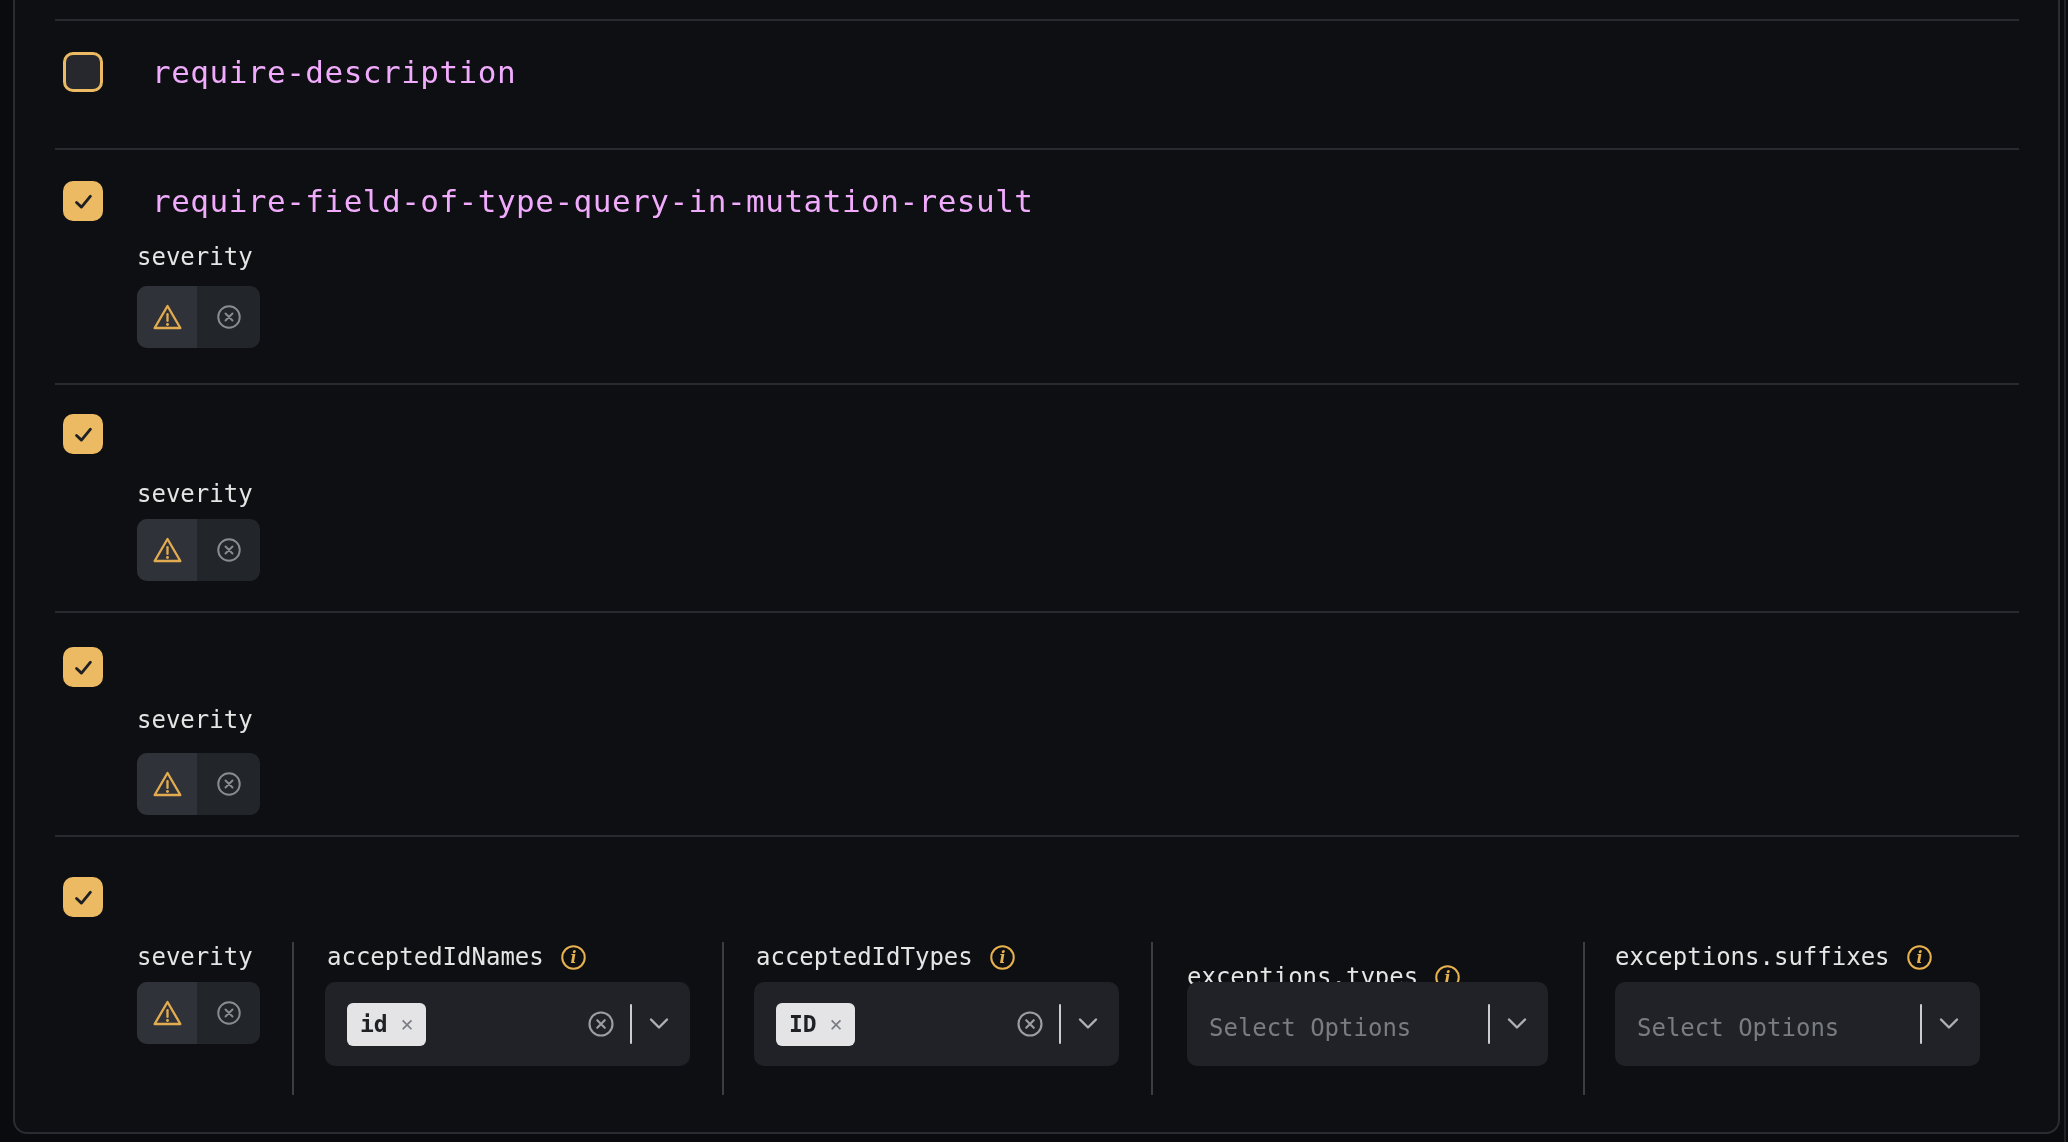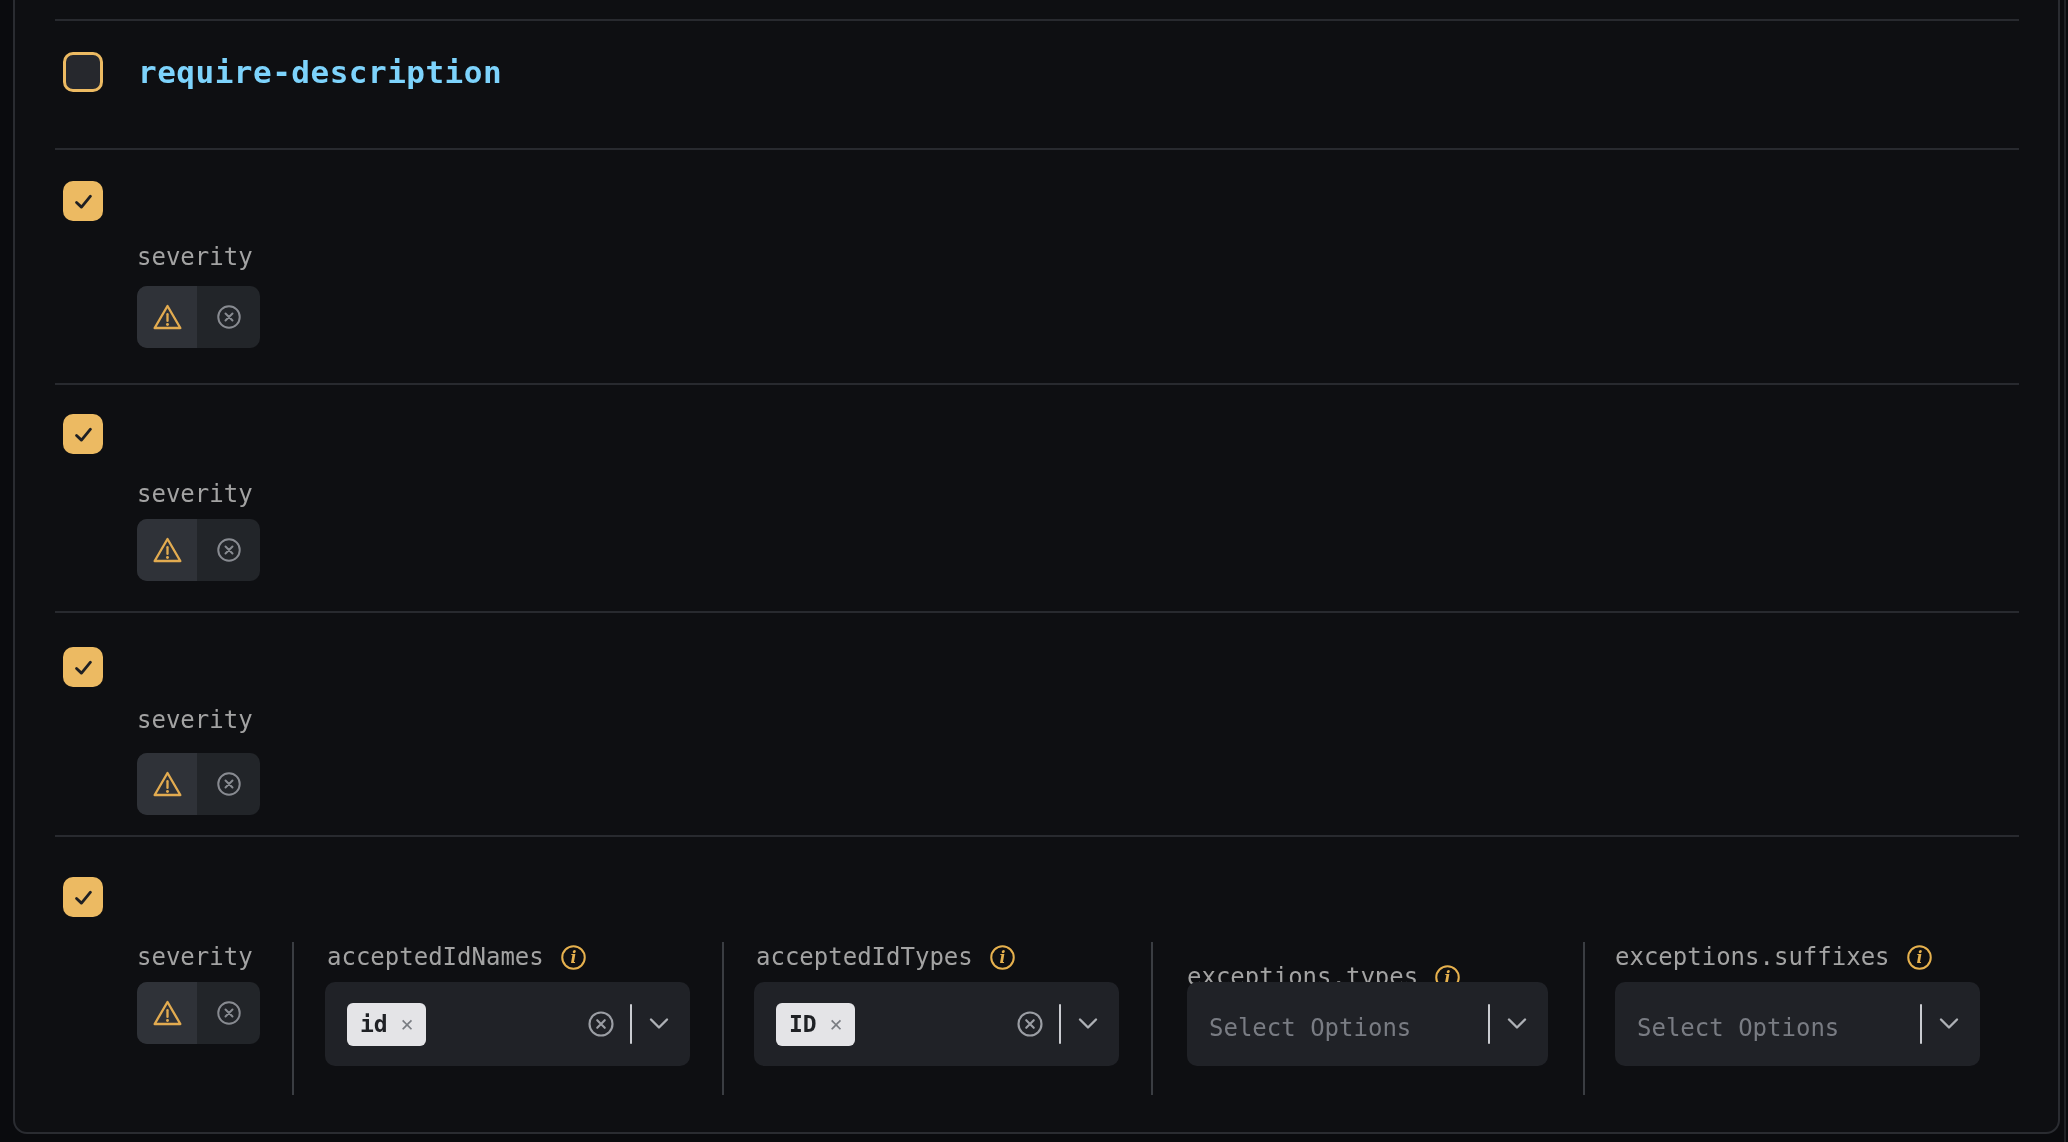--- a/index.html
+++ b/index.html
@@ -6,24 +6,24 @@
   #app{position:relative;width:2068px;height:1142px;overflow:hidden;background:#0a0b0e;
        font-family:"DejaVu Sans Mono","Liberation Mono",monospace;}
   .card{position:absolute;left:13px;top:-16px;width:2043px;height:1146px;background:#0e0f12;
         border:2px solid #2a2c31;border-radius:14px;}
   .edge-line{position:absolute;left:2064px;top:0;width:2px;height:1142px;background:#1f2125;}
   .row-divider{position:absolute;left:55px;width:1964px;height:2px;background:#282a2f;}
   .checkbox{position:absolute;left:63px;width:40px;height:40px;border-radius:10px;box-sizing:border-box;
             display:flex;align-items:center;justify-content:center;cursor:pointer;}
   .checkbox.unchecked{background:#26282d;border:3px solid #ecba62;}
   .checkbox.checked{background:#ecba62;}
-  .rule-title{position:absolute;left:138px;height:40px;line-height:40px;font-size:31px;font-weight:bold;
-              color:#7dd3fc;letter-spacing:0.5px;white-space:nowrap;}
+  .rule-title{position:absolute;left:152px;height:40px;line-height:40px;font-size:31px;font-weight:normal;
+              color:#f0abfc;letter-spacing:0.5px;white-space:nowrap;}
   .opt-label{position:absolute;height:30px;display:flex;align-items:center;gap:16px;
-             font-size:24px;color:#a3a3a3;white-space:nowrap;}
+             font-size:24px;color:#e5e5e5;white-space:nowrap;}
   .seg{position:absolute;left:137px;width:123px;height:62px;background:#222529;border-radius:10px;
        display:flex;overflow:hidden;}
   .seg-on{width:60px;background:#2f3238;display:flex;align-items:center;justify-content:center;cursor:pointer;}
   .seg-off{width:63px;display:flex;align-items:center;justify-content:center;cursor:pointer;}
   .select{position:absolute;height:84px;background:#202227;border-radius:10px;display:flex;
           align-items:center;padding:0 20px 0 22px;box-sizing:border-box;cursor:pointer;}
   .chip{display:inline-flex;align-items:center;gap:13px;height:43px;padding:0 13px;background:#e4e4e7;
         border-radius:6px;font-size:23px;font-weight:bold;color:#1f2125;}
   .chip .x{color:#797c82;font-size:21px;font-weight:bold;line-height:1;cursor:pointer;}
   .placeholder{font-size:24px;color:#797c83;white-space:nowrap;margin-top:8px;}
@@ -49,20 +49,21 @@
   <div class="checkbox unchecked" style="top:52px"></div>
   <div class="rule-title" style="top:52px">require-description</div>
 
   <div class="checkbox checked" style="top:181px">
     <span style="display:flex">
       <svg width="27" height="27" viewBox="0 0 24 24">
           <path d="M5.8 12.8 L10.2 17 L18.2 7.3" fill="none" stroke="#1e2024" stroke-width="2.5" stroke-linecap="round" stroke-linejoin="round"></path>
         </svg>
     </span>
   </div>
+  <div class="rule-title" style="top:181px">require-field-of-type-query-in-mutation-result</div>
   <div class="opt-label" style="left:137px;top:242px">severity</div>
   <div class="seg" style="top:286px">
     <div class="seg-on">
       <span style="display:flex">
         <svg width="31" height="28" viewBox="0 0 26 24">
             <path d="M13 2.6 L24 21.4 L2 21.4 Z" fill="none" stroke="#e2ab50" stroke-width="2" stroke-linejoin="round"></path>
             <line x1="13" y1="9.6" x2="13" y2="15.2" stroke="#e2ab50" stroke-width="2" stroke-linecap="round"></line>
             <circle cx="13" cy="18.4" r="1.25" fill="#e2ab50"></circle>
           </svg>
       </span>

